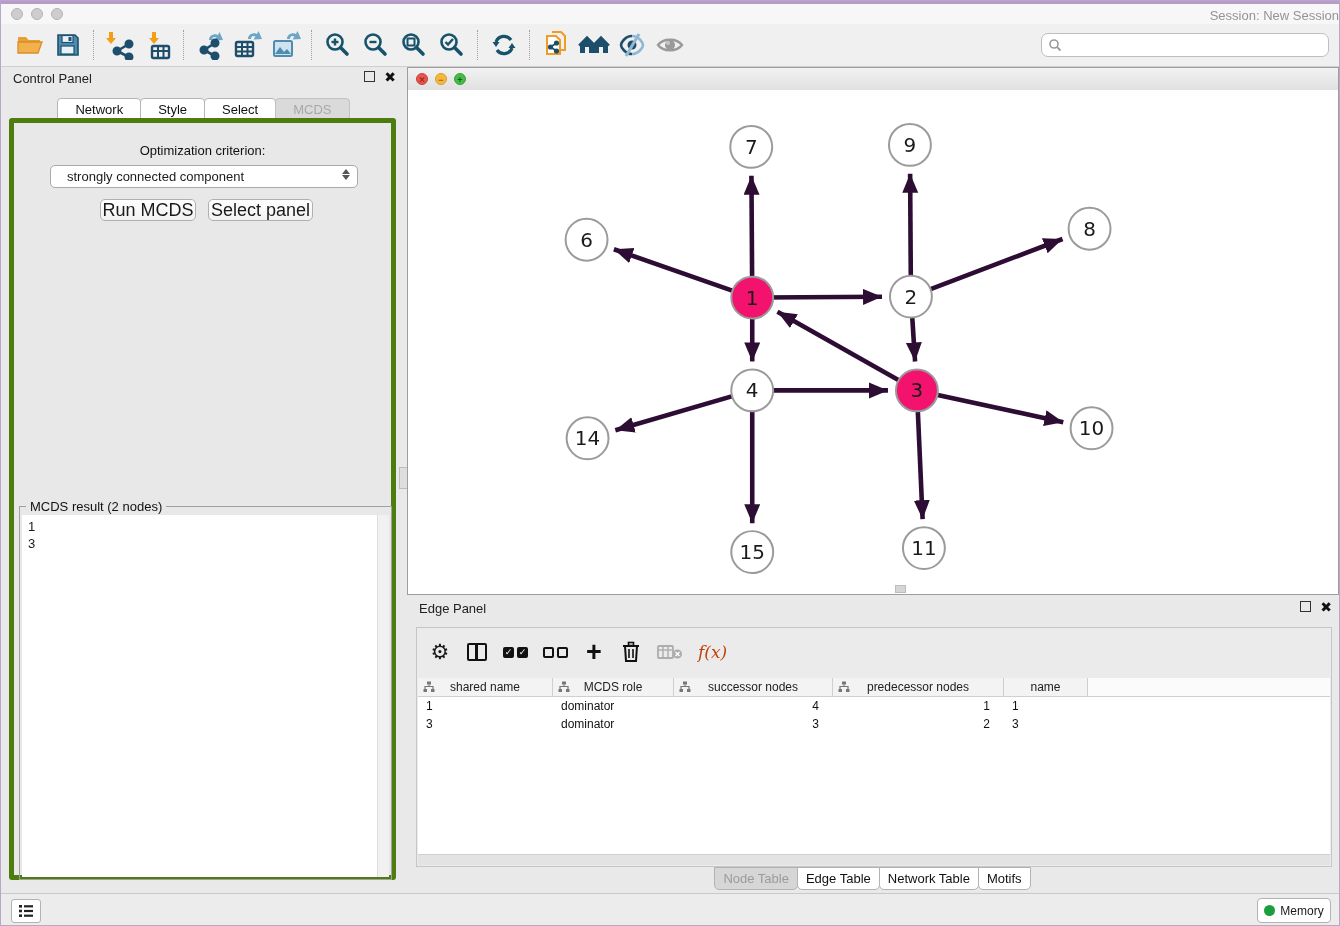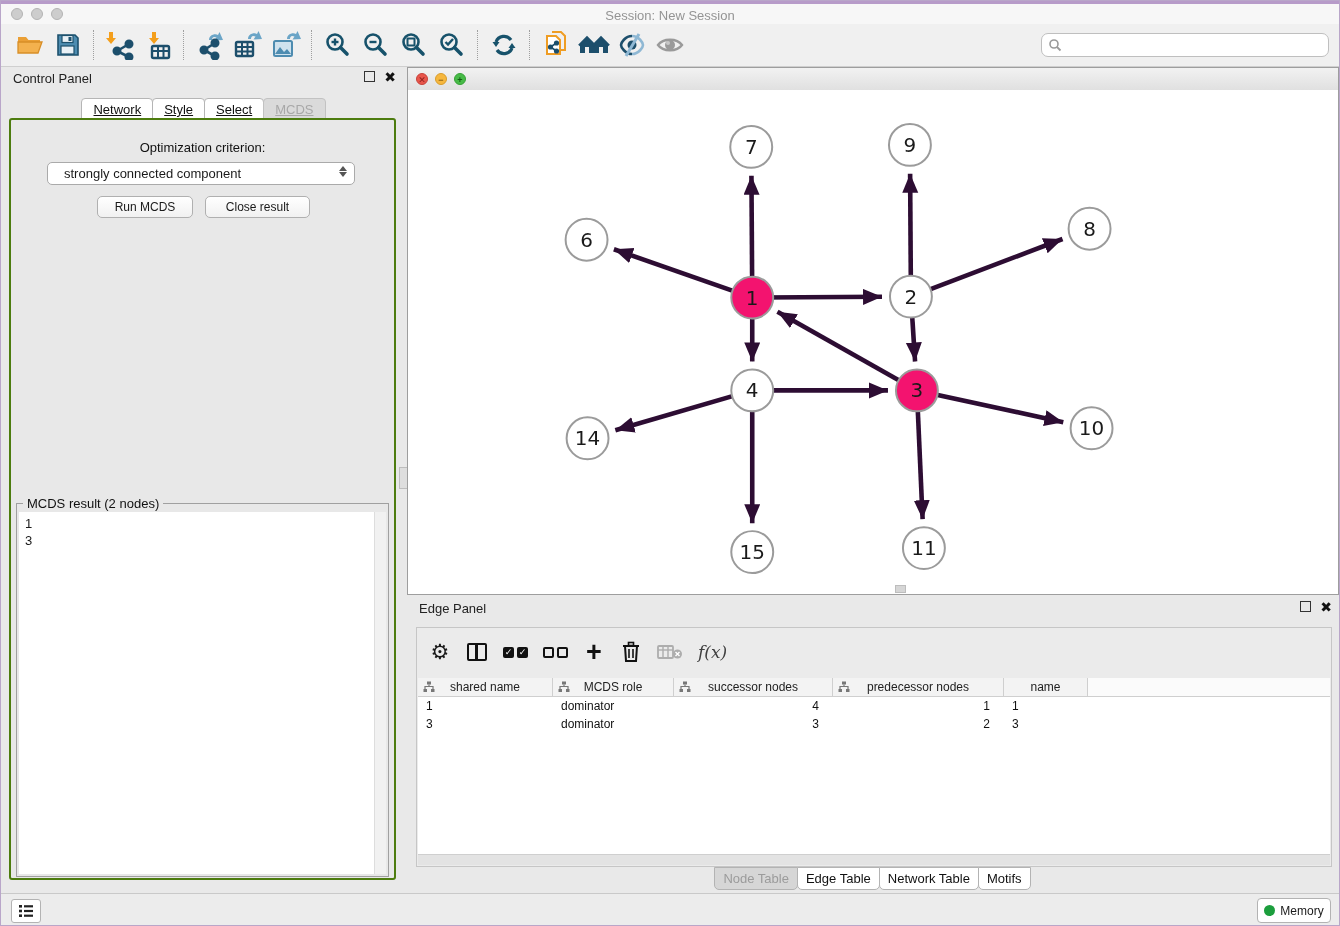--- a/index.html
+++ b/index.html
@@ -5,52 +5,52 @@
   html,body{margin:0;padding:0;background:#d6d6d6;}
   .app{position:relative;width:1340px;height:926px;background:#e9e9e9;
        font-family:"Liberation Sans","DejaVu Sans",sans-serif;color:#1a1a1a;
        overflow:hidden;border:1px solid #b9a6c9;box-sizing:border-box;}
 
   
   .accent-strip{position:absolute;top:0;left:0;right:0;height:3px;background:#b79bc9;}
   .titlebar{position:absolute;top:3px;left:0;right:0;height:20px;background:#f7f7f7;}
   .traffic{position:absolute;top:4px;left:10px;display:flex;gap:8px;}
   .traffic .dot{width:12px;height:12px;border-radius:50%;background:#cdcdcd;border:1px solid #b4b4b4;box-sizing:border-box;}
-  .win-title{position:absolute;top:3px;left:0;right:0;text-align:center;font-size:13px;color:#949494;line-height:18px;}
+  .win-title{position:absolute;top:3px;left:0;right:0;text-align:right;font-size:13px;color:#949494;line-height:18px;}
 
   
   .toolbar{position:absolute;top:23px;left:0;right:0;height:43px;background:#f0f0f0;
            border-bottom:1px solid #cfcfcf;display:flex;align-items:center;padding-left:10px;box-sizing:border-box;}
   .tb-btn{width:38px;height:34px;display:flex;align-items:center;justify-content:center;flex:0 0 auto;}
   .tb-sep{width:1px;height:30px;border-left:1px dotted #9f9f9f;margin:0 6px;flex:0 0 auto;}
   .tb-spacer{flex:1 1 auto;}
   .searchbox{width:288px;height:24px;background:#fff;border:1px solid #bfbfbf;border-radius:7px;
              margin-right:10px;display:flex;align-items:center;padding-left:6px;box-sizing:border-box;}
   .searchbox input{border:none;outline:none;flex:1;font-size:12px;font-family:inherit;background:transparent;}
 
   
   .cp-header{position:absolute;left:12px;top:70px;width:383px;height:20px;font-size:13px;color:#222;}
   .panel-ctls{position:absolute;right:0;top:0;display:flex;gap:9px;align-items:center;}
   .float-ic{width:9px;height:9px;border:1.5px solid #333;display:inline-block;}
   .close-ic{font-size:14px;font-weight:bold;color:#111;line-height:10px;}
   .cp-tabs{position:absolute;left:8px;top:96px;width:388px;height:22px;display:flex;justify-content:center;align-items:flex-end;}
-  .tab{height:21px;line-height:21px;padding:0 11px;background:#fff;border:1px solid #b5b5b5;border-radius:4px 4px 0 0;
-       font-size:13px;color:#111;margin-right:-1px;box-sizing:border-box;text-decoration:underline;}
+  .tab{height:21px;line-height:21px;padding:0 17px;background:#fff;border:1px solid #b5b5b5;border-radius:4px 4px 0 0;
+       font-size:13px;color:#111;margin-right:-1px;box-sizing:border-box;}
   .tab.active-gray{background:#dadada;color:#a8a8a8;border-color:#c2c2c2;}
   .cp-content{position:absolute;left:8px;top:117px;width:387px;height:762px;background:#e8e8e8;
-              border:2px solid #4d7c0f;border-radius:3px;box-sizing:border-box;}
+              border:5px solid #4d7c0f;border-radius:3px;box-sizing:border-box;}
   .opt-label{position:absolute;top:20px;left:0;right:0;text-align:center;font-size:13px;color:#111;}
   .combo{position:absolute;left:36px;top:42px;width:308px;height:23px;background:#fff;border:1px solid #aaa;
          border-radius:5px;font-size:13px;line-height:21px;padding-left:16px;box-sizing:border-box;}
   .combo .stepper{position:absolute;right:7px;top:3px;display:flex;flex-direction:column;gap:1px;}
   .combo .stepper span{width:0;height:0;border-left:4px solid transparent;border-right:4px solid transparent;}
   .combo .up{border-bottom:5px solid #555;}
   .combo .down{border-top:5px solid #555;}
   .btn{position:absolute;height:22px;background:linear-gradient(#ffffff,#f1f1f1);border:1px solid #b0b0b0;
-       border-radius:5px;font-size:12px;text-align:center;line-height:20px;box-sizing:border-box;}
+       border-radius:5px;font-size:18px;text-align:center;line-height:20px;box-sizing:border-box;}
   .btn-run{left:86px;top:76px;width:96px;}
   .btn-close{left:194px;top:76px;width:105px;}
   .result-group{position:absolute;left:5px;top:383px;width:371px;height:372px;border:1px solid #a0a0a0;}
   .result-label{position:absolute;top:-8px;left:6px;background:#e8e8e8;padding:0 4px;font-size:13px;color:#111;}
   .result-text{position:absolute;left:2px;top:8px;right:13px;bottom:2px;background:#fff;
                font-size:13px;line-height:17px;padding:3px 6px;overflow:hidden;}
   .result-scroll{position:absolute;top:8px;right:2px;bottom:2px;width:11px;background:#f1f1f1;border-left:1px solid #ddd;}
 
   
   .vsplit-handle{position:absolute;left:398px;top:466px;width:7px;height:20px;background:#dedede;border:1px solid #bdbdbd;}
@@ -78,21 +78,21 @@
   .tp-toolbar{position:absolute;left:12px;top:8px;height:32px;display:flex;align-items:center;gap:15px;}
   .ticon{display:flex;align-items:center;justify-content:center;min-width:22px;height:24px;}
   .gear-glyph{font-size:21px;color:#1a1a1a;font-family:"DejaVu Sans",sans-serif;line-height:22px;}
   .cols-ic{width:20px;height:18px;border:2.5px solid #111;border-radius:2px;position:relative;box-sizing:border-box;}
   .cols-ic:after{content:"";position:absolute;left:6px;top:0;bottom:0;width:2.5px;background:#111;}
   .chkpair{display:flex;gap:3px;}
   .chk{width:11px;height:11px;border-radius:2px;box-sizing:border-box;}
   .chk.on{background:#111;color:#fff;font-size:9px;line-height:11px;text-align:center;font-weight:bold;}
   .chk.off{border:2px solid #111;}
   .plus-glyph{font-size:27px;font-weight:bold;color:#111;line-height:22px;}
-  .fx{font-family:"DejaVu Serif",serif;font-style:italic;font-size:17px;color:#404040;}
+  .fx{font-family:"DejaVu Serif",serif;font-style:italic;font-size:17px;color:#c2410c;}
   .tablewrap{position:absolute;left:1px;right:1px;top:50px;bottom:11px;background:#fff;overflow:hidden;}
   .tgrid{display:grid;grid-template-columns:135px 121px 159px 171px 84px 1fr;}
   .th{height:18px;background:#f3f3f3;border-right:1px solid #cfcfcf;border-bottom:1px solid #cfcfcf;
       font-size:12px;color:#222;display:flex;align-items:center;justify-content:center;gap:4px;position:relative;}
   .th .org{position:absolute;left:5px;top:3px;}
   .th.filler{background:#fbfbfb;border-right:none;}
   .td{height:18px;font-size:12px;color:#111;display:flex;align-items:center;}
   .td.l{justify-content:flex-start;padding-left:8px;}
   .td.r{justify-content:flex-end;padding-right:14px;}
   .tp-hscroll{position:absolute;left:1px;right:1px;bottom:1px;height:10px;background:#e3e3e3;border-top:1px solid #cfcfcf;}
@@ -297,21 +297,21 @@
   <div class="cp-content">
     <div class="opt-label">Optimization criterion:</div>
     <div class="combo">
       <span>strongly connected component</span>
       <span class="stepper">
           <span class="up"></span>
           <span class="down"></span>
         </span>
     </div>
     <div class="btn btn-run">Run MCDS</div>
-    <div class="btn btn-close">Close result</div>
+    <div class="btn btn-close">Select panel</div>
     <div class="result-group">
       <span class="result-label">MCDS result (2 nodes)</span>
       <div class="result-text">
           <div>1</div>
           <div>3</div>
         </div>
       <div class="result-scroll"></div>
     </div>
   </div>
 

